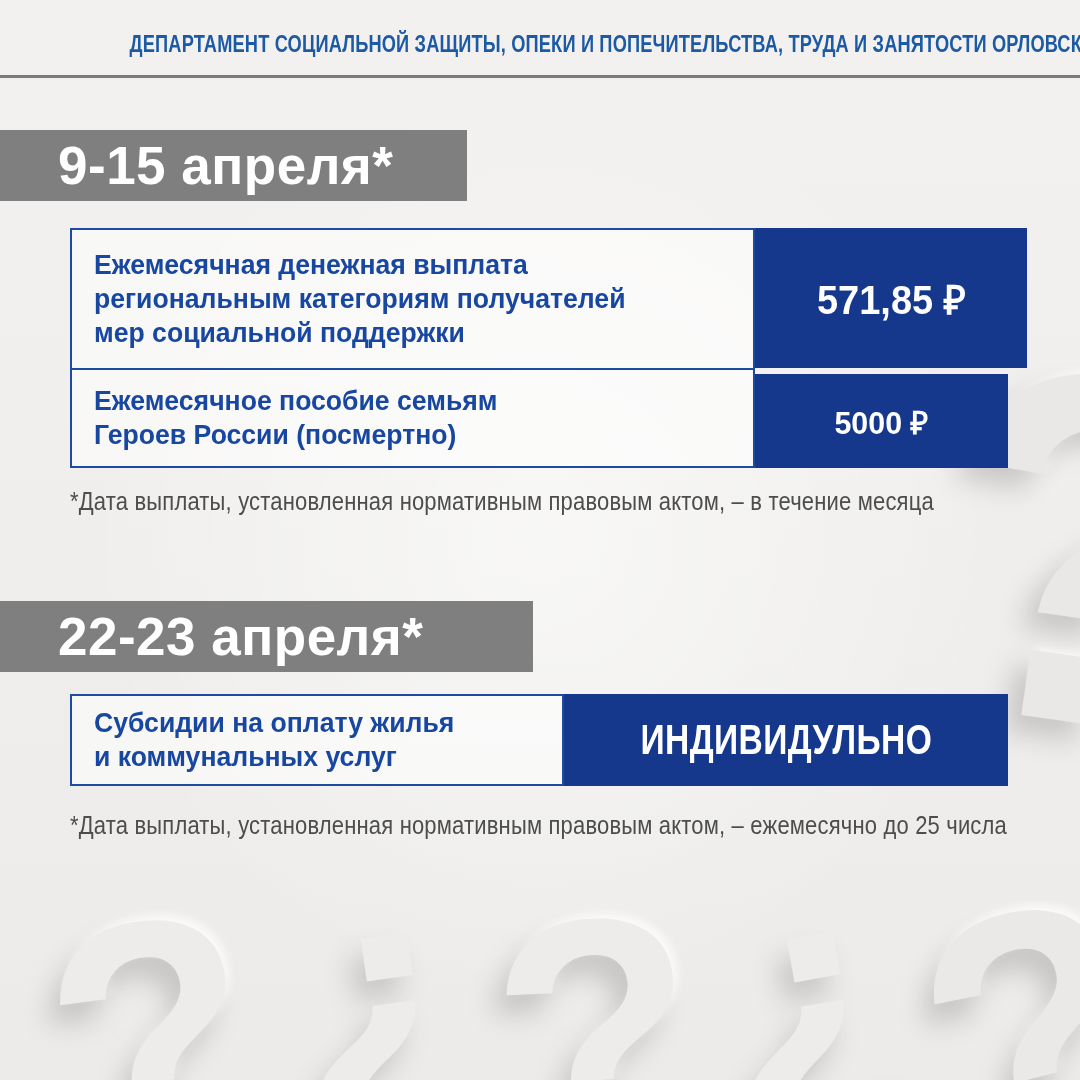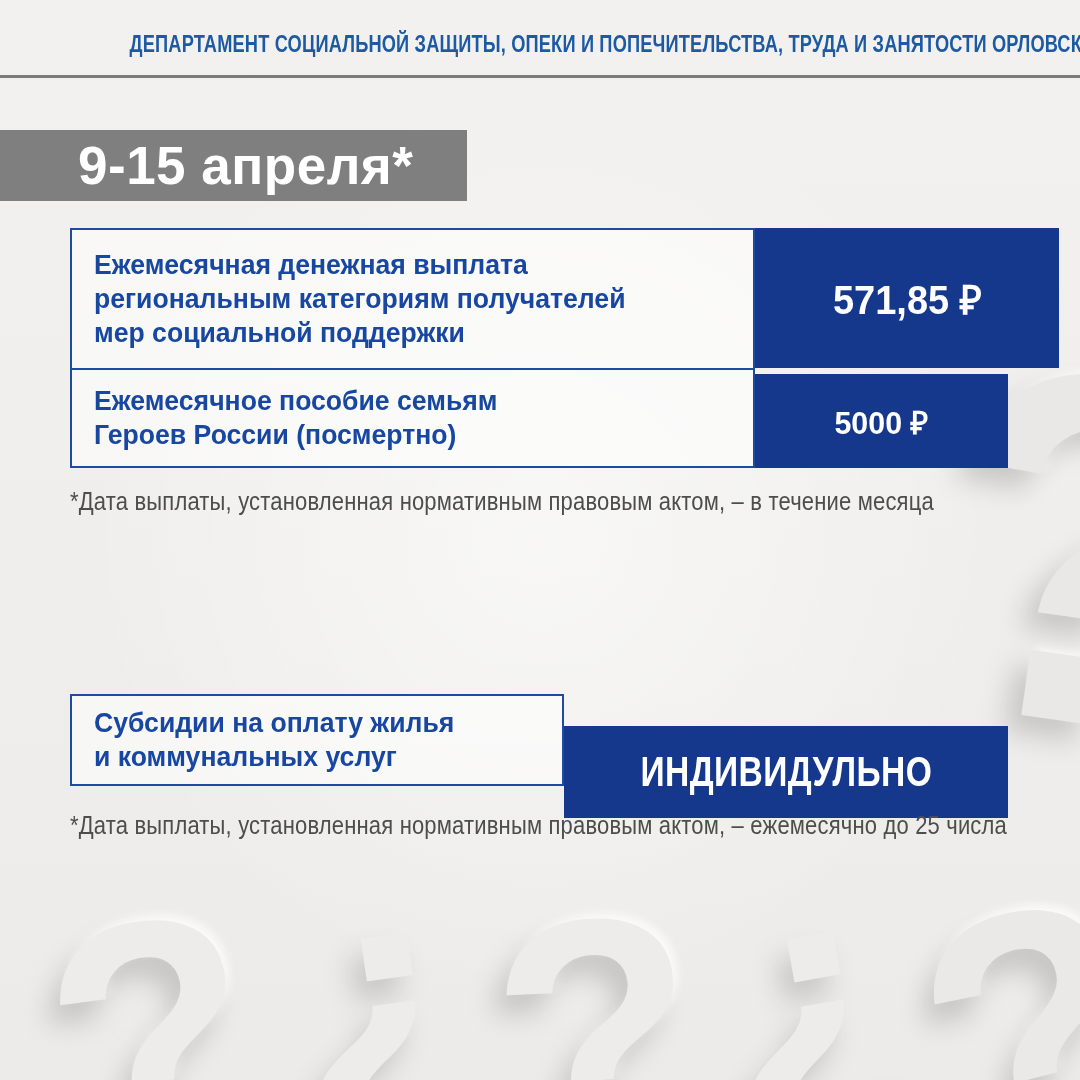--- a/index.html
+++ b/index.html
@@ -29,21 +29,21 @@
   
   .layer{position:absolute;inset:0;z-index:2;}
   .header-title{
     position:absolute;top:30px;left:0;width:1080px;text-align:center;
     font-size:24px;font-weight:bold;color:#1d5aa4;white-space:nowrap;
     transform:scaleX(.76);letter-spacing:.2px;
   }
   .header-rule{position:absolute;top:75px;left:0;width:1080px;height:3px;background:#7b7b7b;}
   .banner{
     position:absolute;left:0;height:71px;background:#7f7f7f;
-    display:flex;align-items:center;padding-left:78px;box-sizing:border-box;
+    display:flex;align-items:center;padding-left:58px;box-sizing:border-box;
     color:#ffffff;font-weight:bold;font-size:53px;letter-spacing:.5px;white-space:nowrap;
   }
   .banner-1{top:130px;width:467px;}
   .banner-2{top:601px;width:533px;}
   .label-box{
     position:absolute;border:2px solid #1e4ba2;background:rgba(255,255,255,.55);
     box-sizing:border-box;
   }
   .box-1{left:70px;top:228px;width:685px;height:240px;}
   .box-1-divider{position:absolute;left:72px;top:368px;width:681px;height:2px;background:#1e4ba2;}
@@ -54,23 +54,23 @@
     transform:scaleX(.95);transform-origin:left top;
   }
   .label-r1{top:248px;}
   .label-r2{top:384px;}
   .label-r3{top:706px;}
   .value-cell{
     position:absolute;background:#15388d;color:#ffffff;
     display:flex;align-items:center;justify-content:center;
     font-weight:bold;white-space:nowrap;
   }
-  .value-1{left:755px;top:228px;width:304px;height:140px;font-size:40px;}
+  .value-1{left:755px;top:228px;width:272px;height:140px;font-size:40px;}
   .value-2{left:755px;top:374px;width:253px;height:94px;font-size:32px;}
-  .value-3{left:564px;top:694px;width:444px;height:92px;font-size:42px;margin-top:32px;}
+  .value-3{left:564px;top:694px;width:444px;height:92px;font-size:42px;}
   .value-3 .squeeze{display:inline-block;transform:scaleX(.8);text-transform:uppercase;letter-spacing:.5px;}
   .value-1 .squeeze,.value-2 .squeeze{display:inline-block;transform:scaleX(.95);}
   .footnote{
     position:absolute;left:70px;color:#4d4d4d;font-size:25px;white-space:nowrap;
     transform:scaleX(.88);transform-origin:left top;letter-spacing:.2px;
   }
   .footnote-1{top:487px;}
   .footnote-2{top:811px;}
 </style>
 </head>
@@ -107,20 +107,21 @@
     <div class="cell-label label-r2">
       <div>Ежемесячное пособие семьям</div>
       <div>Героев России (посмертно)</div>
     </div>
     <div class="value-cell value-2">
       <span class="squeeze">5000 ₽</span>
     </div>
 
     <div class="footnote footnote-1">*Дата выплаты, установленная нормативным правовым актом, – в течение месяца</div>
 
+    <div class="banner banner-2">22-23 апреля*</div>
 
     <div class="label-box box-2"></div>
 
     <div class="cell-label label-r3">
       <div>Субсидии на оплату жилья</div>
       <div>и коммунальных услуг</div>
     </div>
     <div class="value-cell value-3">
       <span class="squeeze">индивидульно</span>
     </div>

